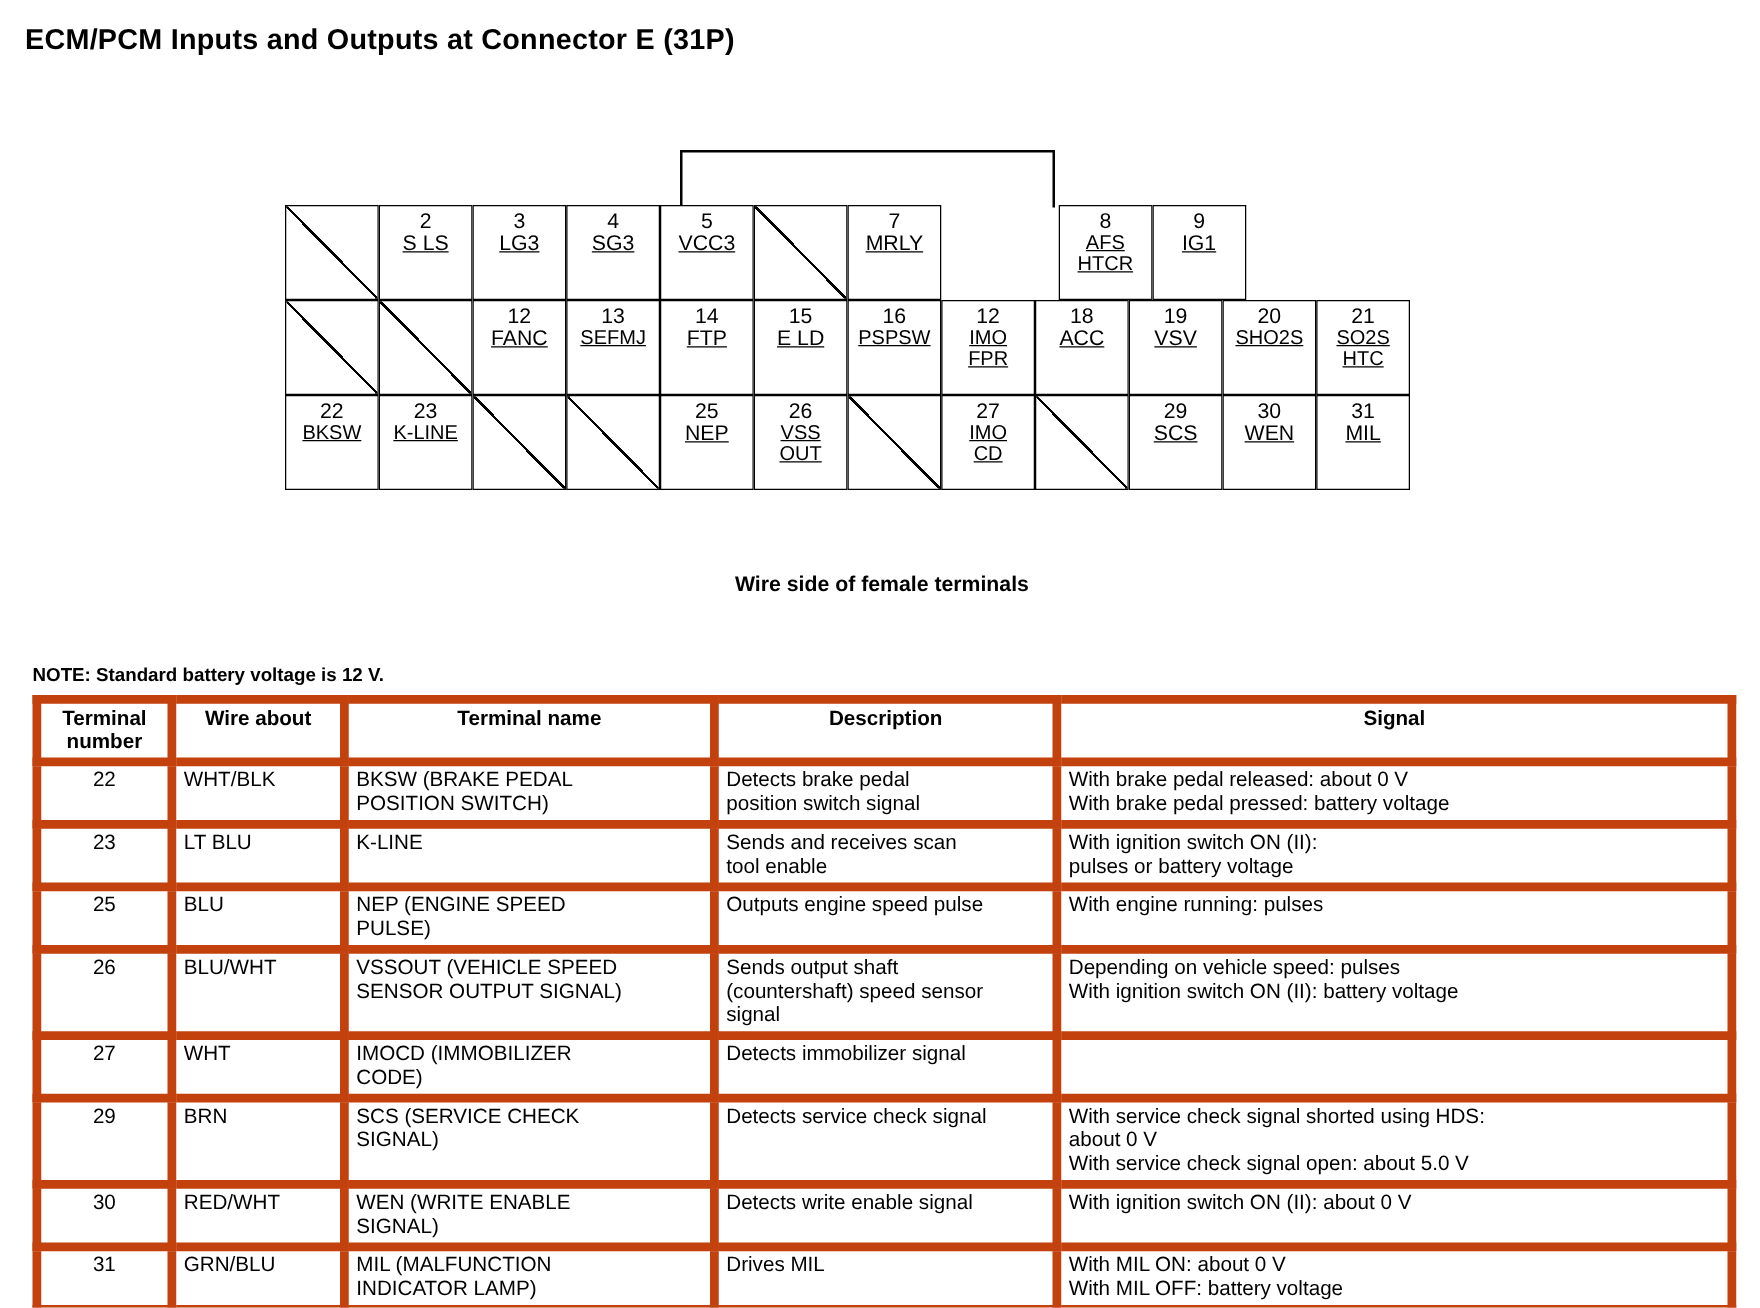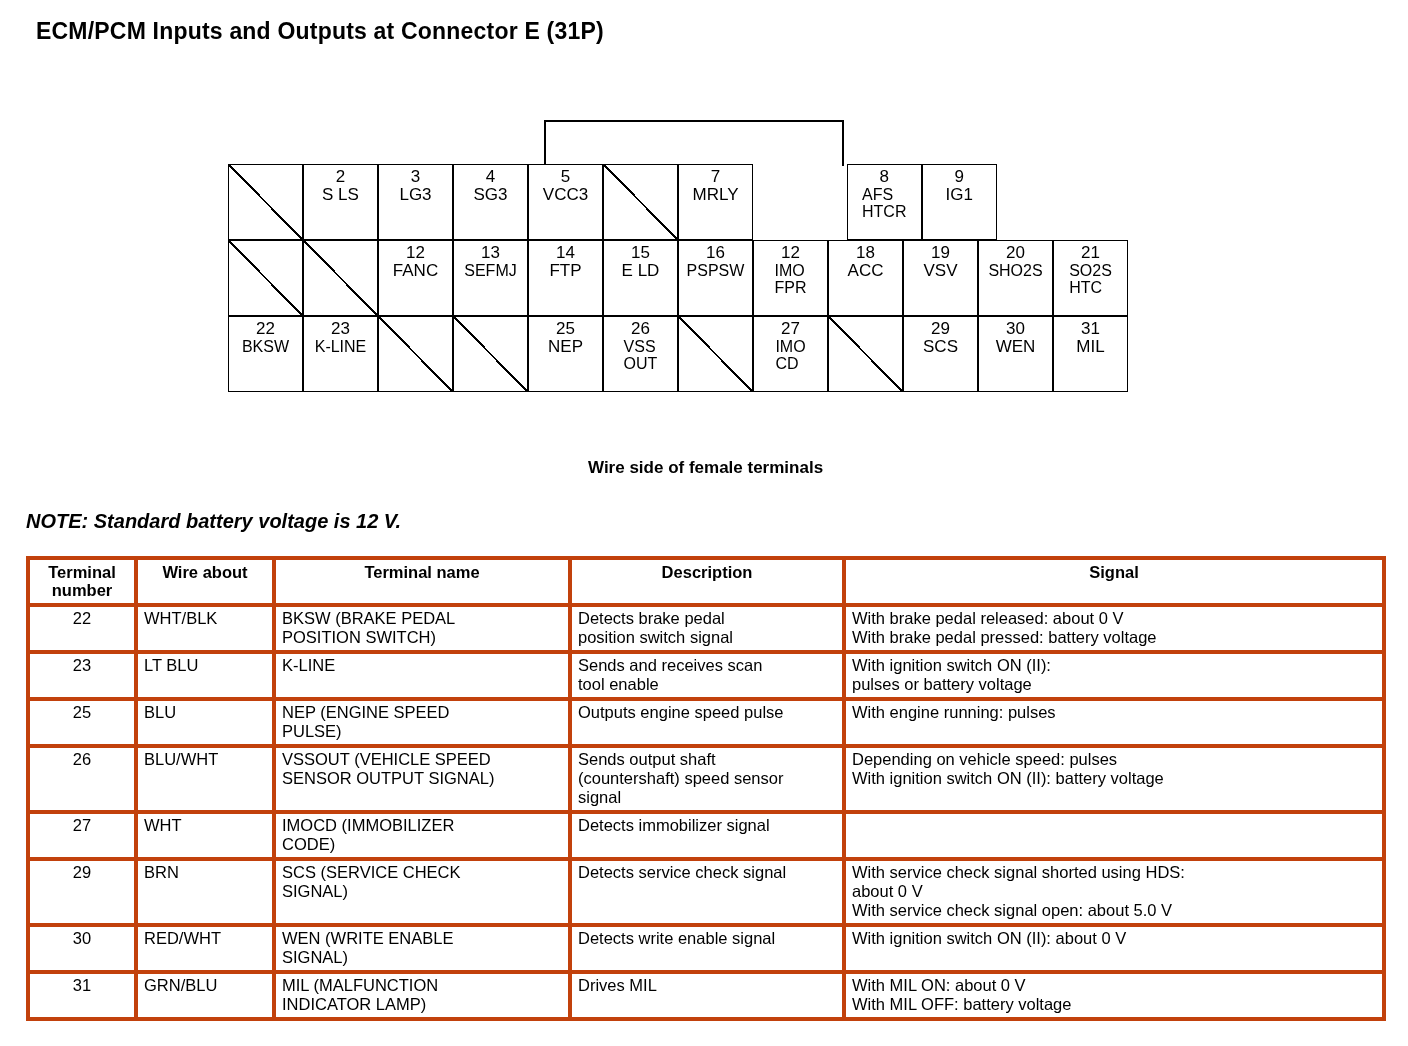--- a/index.html
+++ b/index.html
@@ -12,21 +12,21 @@
     height: 1046px;
     font-family: "Liberation Sans", sans-serif;
     color: #000000;
     position: relative;
     overflow: hidden;
   }
 
   
   #page-title {
     position: absolute;
-    left: 36px;
+    left: 20px;
     top: 18px;
     font-size: 23px;
     font-weight: bold;
     letter-spacing: 0.2px;
     white-space: nowrap;
     text-align: center;
   }
 
   
   #connector-diagram {
@@ -81,21 +81,23 @@
         #000 calc(50% + 1px),
         transparent calc(50% + 1px));
   }
   .pin .num {
     font-size: 17px;
     line-height: 19px;
   }
   .pin .nm {
     font-size: 17px;
     line-height: 18px;
+    text-align: center;
     white-space: pre-line;
+    text-decoration: underline;
   }
   .pin .nm.small {
     font-size: 16px;
     line-height: 17px;
   }
 
   
   #row-top    { left: 0px;  top: 44px;  height: 76px; }
   #row-mid    { left: 0px;  top: 120px; height: 56px; }
   #row-bottom { left: 0px;  top: 196px; height: 76px; }
@@ -107,40 +109,39 @@
     left: 556px;
     top: 458px;
     font-size: 17px;
     font-weight: bold;
     margin-left: 32px;
   }
 
   #note {
     position: absolute;
     left: 26px;
-    top: 510px;
-    font-size: 20px;
+    top: 532px;
+    font-size: 15px;
     font-weight: bold;
-    font-style: italic;
   }
 
   
   #signal-table-wrap {
     position: absolute;
     left: 26px;
     top: 556px;
     width: 1356px;
   }
   table {
     border-collapse: collapse;
     width: 100%;
     table-layout: fixed;
   }
   th, td {
-    border: 4px solid #c2410c;
+    border: 7px solid #c2410c;
     padding: 2px 6px 3px 6px;
     vertical-align: top;
     font-size: 16.5px;
     line-height: 19px;
   }
   thead th {
     text-align: center;
     font-weight: bold;
     font-size: 16.5px;
     line-height: 18px;

